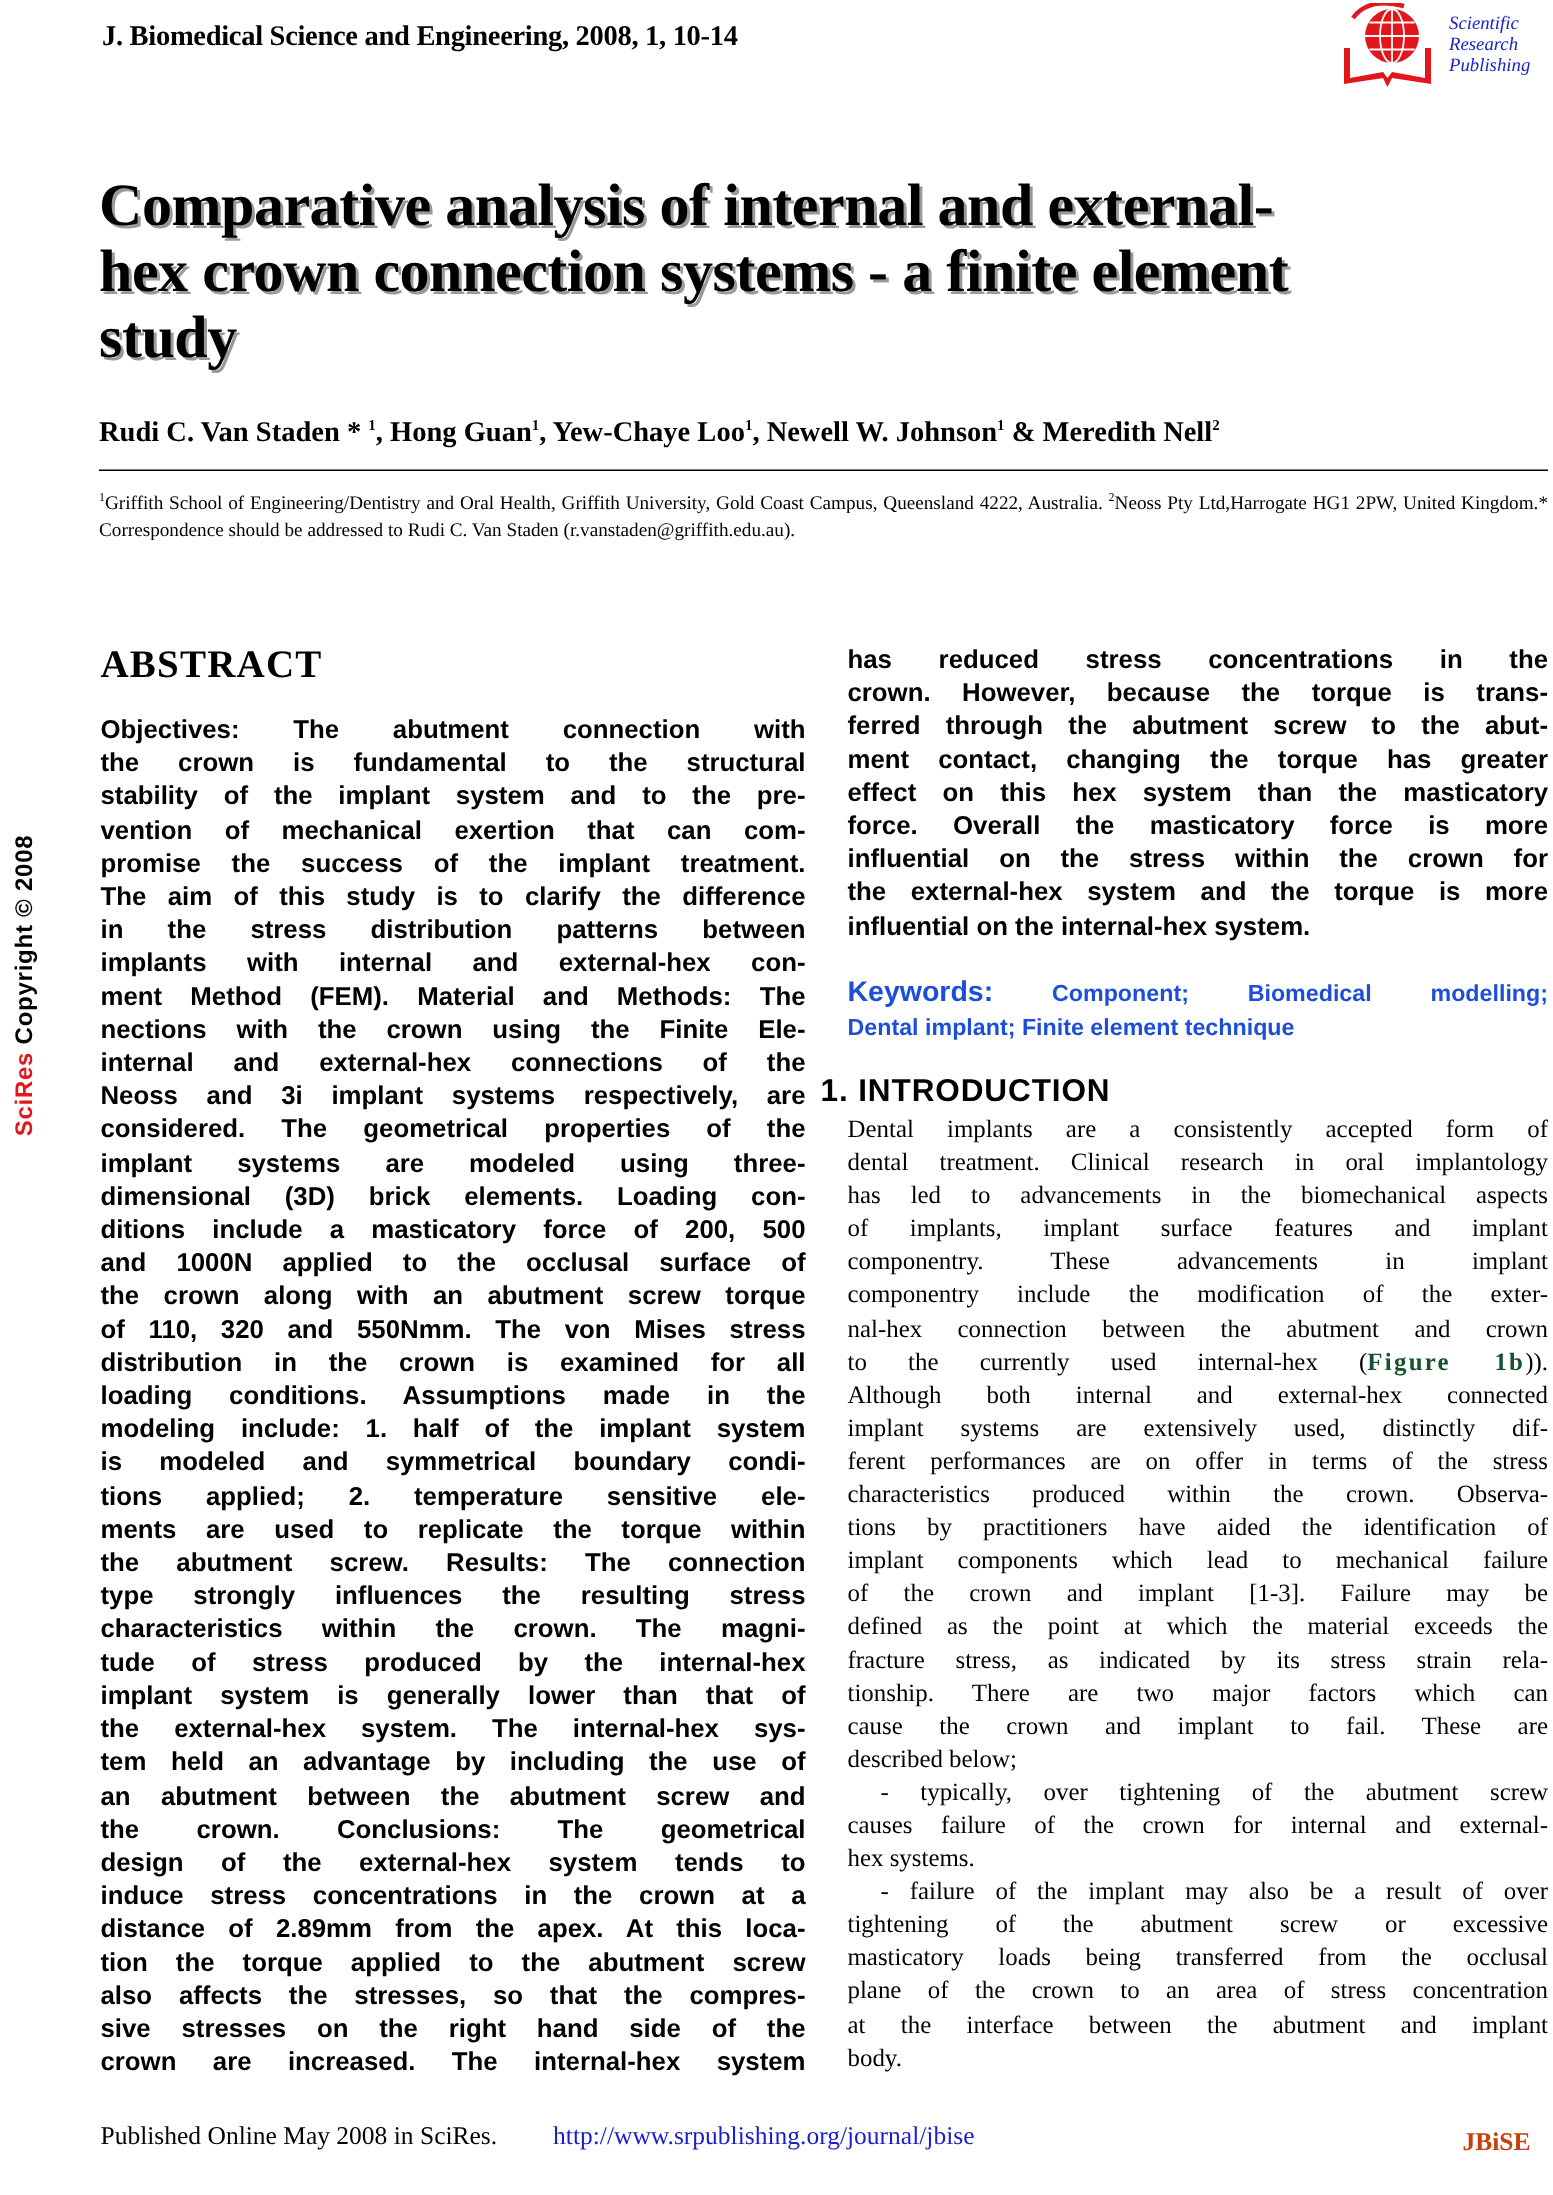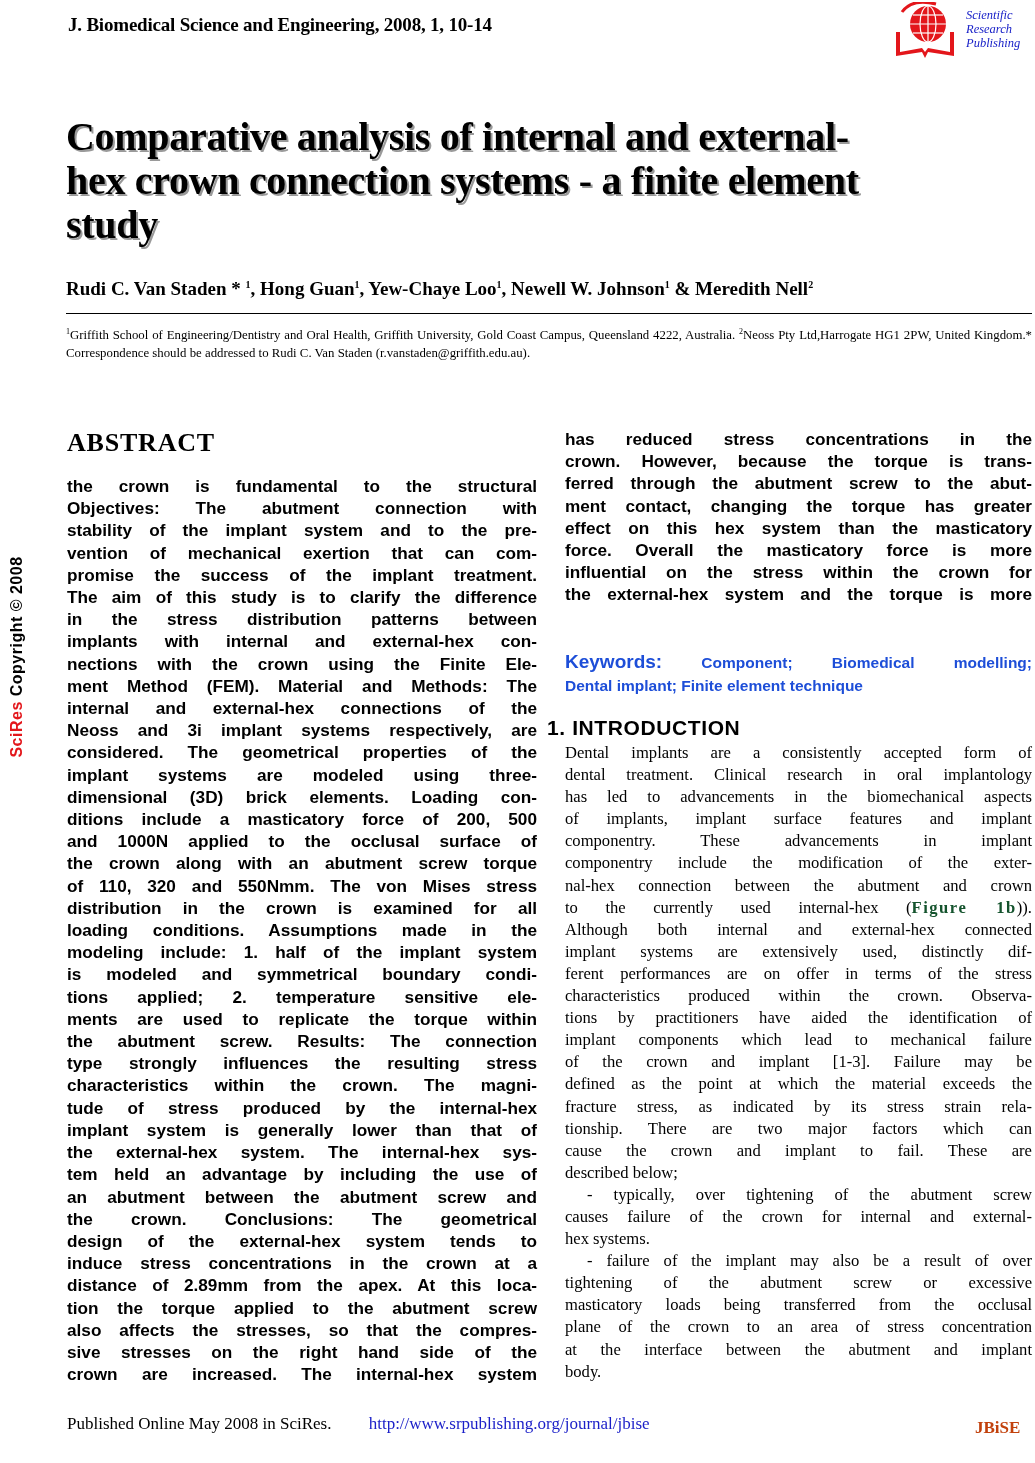--- a/index.html
+++ b/index.html
@@ -86,30 +86,30 @@
 <div id="affiliation" class="serif">
   <sup>1</sup><span>Griffith School of Engineering/Dentistry and Oral Health, Griffith University, Gold Coast Campus, Queensland 4222, Australia. </span><sup>2</sup><span>Neoss Pty Ltd,Harrogate HG1 2PW, United Kingdom.* Correspondence should be addressed to Rudi C. Van Staden (r.vanstaden@griffith.edu.au).</span>
 </div>
 
 <div id="sidebar-copyright" class="sans">
   <span class="red">SciRes</span><span> Copyright © 2008</span>
 </div>
 
 <div id="abstract-heading" class="serif">ABSTRACT</div>
 <div id="abstract-body" class="sans">
+    <span class="ln">Objectives: The abutment connection with</span>
     <span class="ln">the crown is fundamental to the structural</span>
-    <span class="ln">Objectives: The abutment connection with</span>
     <span class="ln">stability of the implant system and to the pre-</span>
     <span class="ln">vention of mechanical exertion that can com-</span>
     <span class="ln">promise the success of the implant treatment.</span>
     <span class="ln">The aim of this study is to clarify the difference</span>
     <span class="ln">in the stress distribution patterns between</span>
     <span class="ln">implants with internal and external-hex con-</span>
+    <span class="ln">ment Method (FEM). Material and Methods: The</span>
     <span class="ln">nections with the crown using the Finite Ele-</span>
-    <span class="ln">ment Method (FEM). Material and Methods: The</span>
     <span class="ln">internal and external-hex connections of the</span>
     <span class="ln">Neoss and 3i implant systems respectively, are</span>
     <span class="ln">considered. The geometrical properties of the</span>
     <span class="ln">implant systems are modeled using three-</span>
     <span class="ln">dimensional (3D) brick elements. Loading con-</span>
     <span class="ln">ditions include a masticatory force of 200, 500</span>
     <span class="ln">and 1000N applied to the occlusal surface of</span>
     <span class="ln">the crown along with an abutment screw torque</span>
     <span class="ln">of 110, 320 and 550Nmm. The von Mises stress</span>
     <span class="ln">distribution in the crown is examined for all</span>
@@ -137,20 +137,21 @@
   </div>
 <div id="col2-abstract" class="sans">
     <span class="ln">has reduced stress concentrations in the</span>
     <span class="ln">crown. However, because the torque is trans-</span>
     <span class="ln">ferred through the abutment screw to the abut-</span>
     <span class="ln">ment contact, changing the torque has greater</span>
     <span class="ln">effect on this hex system than the masticatory</span>
     <span class="ln">force. Overall the masticatory force is more</span>
     <span class="ln">influential on the stress within the crown for</span>
     <span class="ln">the external-hex system and the torque is more</span>
+    <span class="ln last">influential on the internal-hex system.</span>
   </div>
 
 <div id="keywords" class="sans">
   <span class="kw-line"><span class="kw-label">Keywords:</span> <span>Component; Biomedical modelling;</span></span>
   <span class="kw-line last">Dental implant; Finite element technique</span>
 </div>
 
 <div id="intro-heading" class="sans">1. INTRODUCTION</div>
 <div id="intro-body" class="serif">
     <span class="ln">Dental implants are a consistently accepted form of</span>

